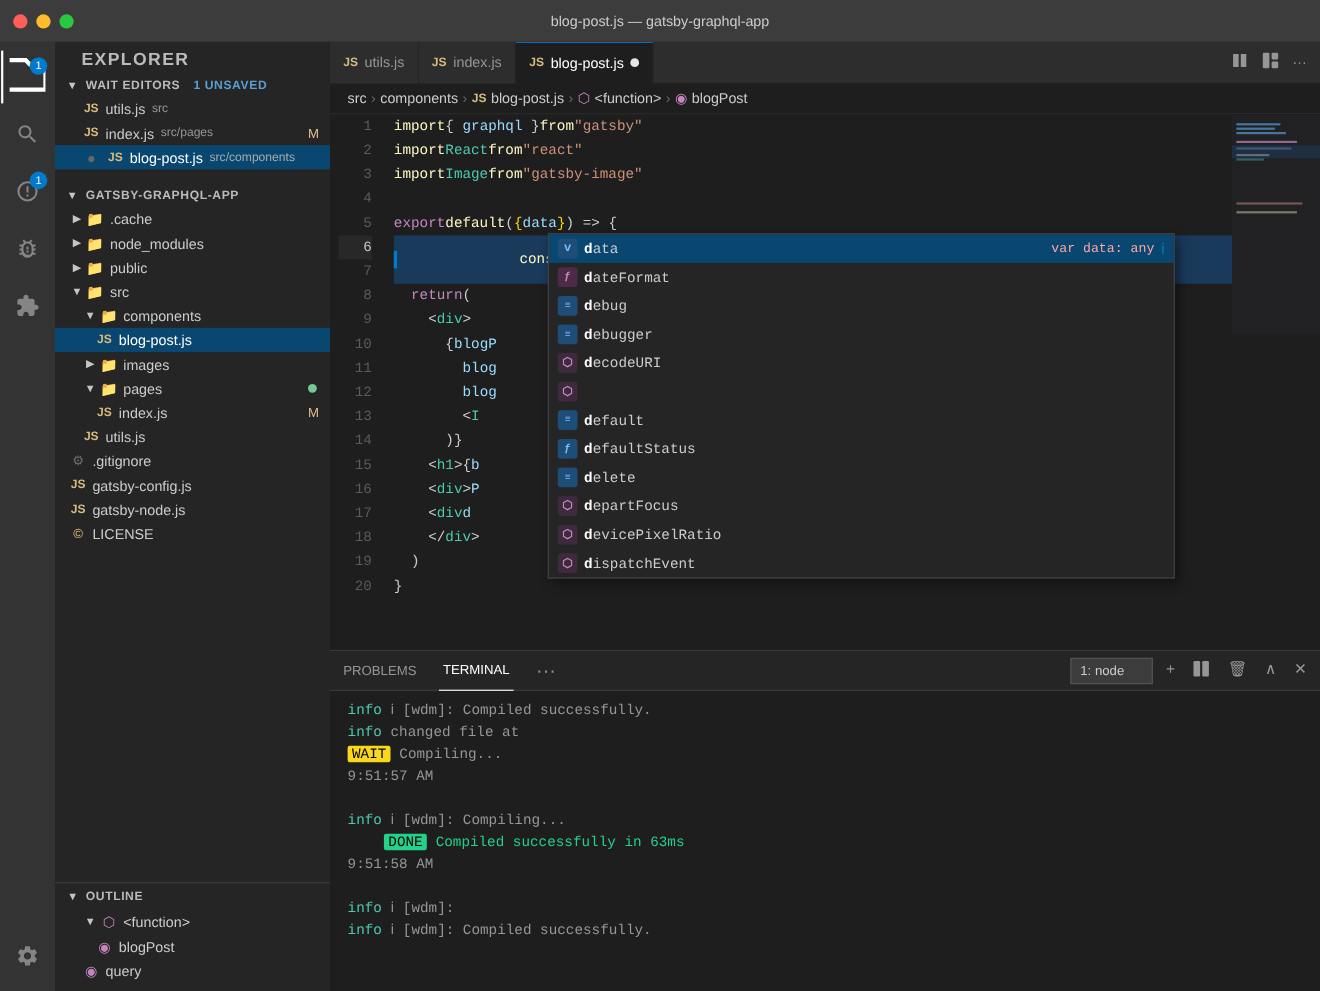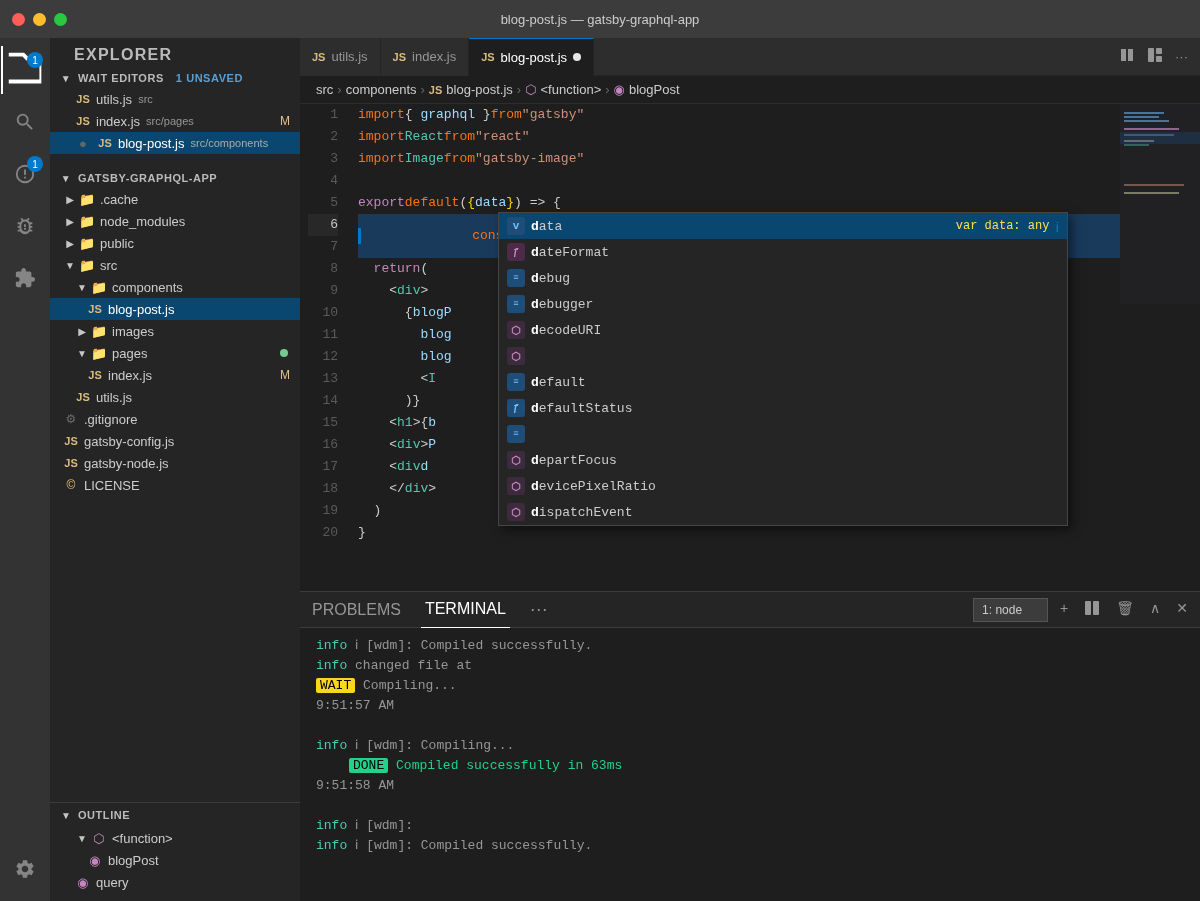--- a/index.html
+++ b/index.html
@@ -259,21 +259,21 @@
     .code-line {
       white-space: pre;
       display: flex;
       align-items: center;
     }
     .code-line.active-line {
       background: #282828;
     }
 
     
-    .kw { color: #f97316; }
+    .kw { color: #fef9c3; }
     .kw2 { color: #c586c0; }
     .str { color: #ce9178; }
     .var { color: #9cdcfe; }
     .op { color: #cccccc; }
     .tag { color: #4ec9b0; }
     .bracket { color: #ffd700; }
     .type { color: #4ec9b0; }
 
     
     .autocomplete {
@@ -304,21 +304,21 @@
       font-size: 11px; font-weight: bold;
       flex-shrink: 0;
     }
     .ac-icon-var { background: #1e4d78; color: #75beff; }
     .ac-icon-fn { background: #4d2a47; color: #c586c0; }
     .ac-icon-kw { background: #1e4d78; color: #75beff; }
     .ac-icon-mod { background: #3d2a3d; color: #c586c0; }
     .ac-label { color: #cccccc; flex: 1; }
     .ac-label strong { color: #ffffff; }
     .ac-type-hint {
-      color: #fde047;
+      color: #fca5a5;
       font-size: 12px;
       margin-left: auto;
     }
     .ac-info-icon {
       color: #007acc;
       font-size: 14px;
     }
 
     
     .minimap {
@@ -338,21 +338,21 @@
     .terminal-tabs {
       display: flex;
       align-items: center;
       background: #252526;
       height: 36px;
       padding: 0 8px;
       gap: 16px;
       border-bottom: 1px solid #3c3c3c;
     }
     .terminal-tab {
-      font-size: 16px;
+      font-size: 12px;
       color: #969696;
       cursor: pointer;
       padding: 0 4px;
       height: 36px;
       display: flex; align-items: center;
     }
     .terminal-tab.active {
       color: #ffffff;
       border-bottom: 1px solid #ffffff;
     }
@@ -708,20 +708,21 @@
         <div class="autocomplete-item">
           <div class="ac-icon ac-icon-kw" style="font-size:9px">≡</div>
           <span class="ac-label"><strong>d</strong>efault</span>
         </div>
         <div class="autocomplete-item">
           <div class="ac-icon ac-icon-var" style="font-size:10px">ƒ</div>
           <span class="ac-label"><strong>d</strong>efaultStatus</span>
         </div>
         <div class="autocomplete-item">
           <div class="ac-icon ac-icon-kw" style="font-size:9px">≡</div>
+          <span class="ac-label"><strong>d</strong>elete</span>
         </div>
         <div class="autocomplete-item">
           <div class="ac-icon ac-icon-mod" style="font-size:11px">⬡</div>
           <span class="ac-label"><strong>d</strong>epartFocus</span>
         </div>
         <div class="autocomplete-item">
           <div class="ac-icon ac-icon-mod" style="font-size:11px">⬡</div>
           <span class="ac-label"><strong>d</strong>evicePixelRatio</span>
         </div>
         <div class="autocomplete-item">

